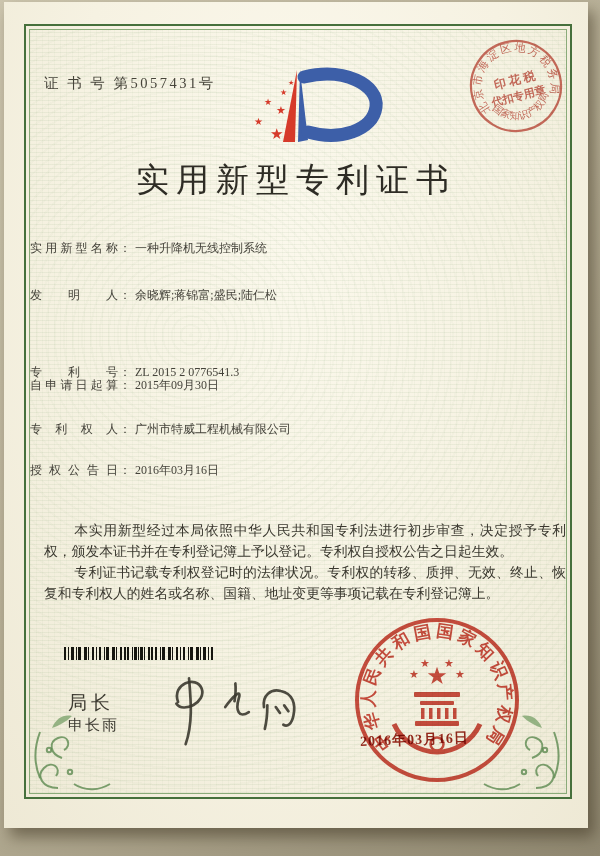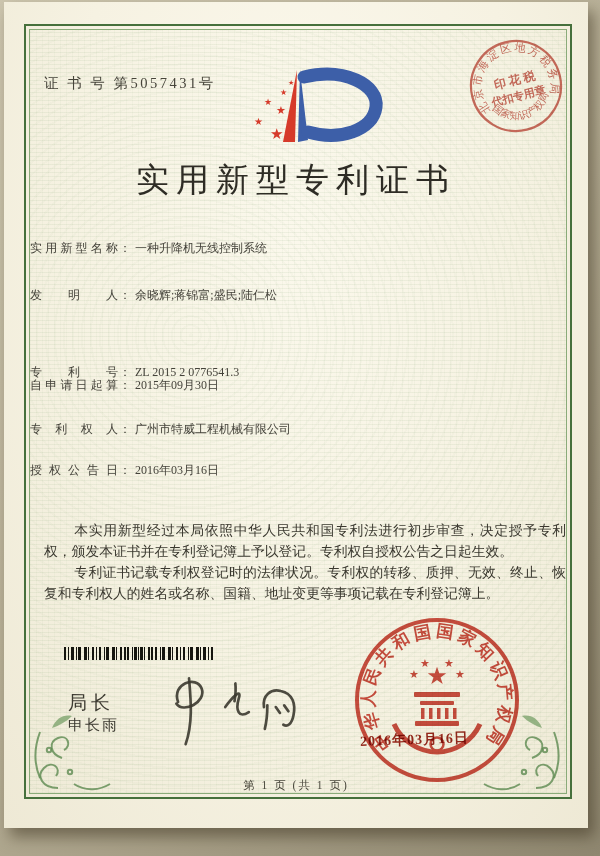--- a/index.html
+++ b/index.html
@@ -201,15 +201,14 @@
       <rect x="111" y="108" width="3.5" height="11"></rect>
       <rect x="119" y="108" width="3.5" height="11"></rect>
       <rect x="81" y="121" width="44" height="5" rx="1"></rect>
       <path d="M60,124 C68,142 86,152 103,152 C120,152 138,142 146,124" fill="none" stroke="#c6372a" stroke-width="5"></path>
       <circle cx="103" cy="144" r="6.5" fill="none" stroke="#c6372a" stroke-width="2.5"></circle>
     </g>
   </svg>
 
   <div class="seal-date">2016年03月16日</div>
 
-  <div class="page-info">第 1 页 (共 1 页)</div>
 
 </div>
 
 </body></html>

